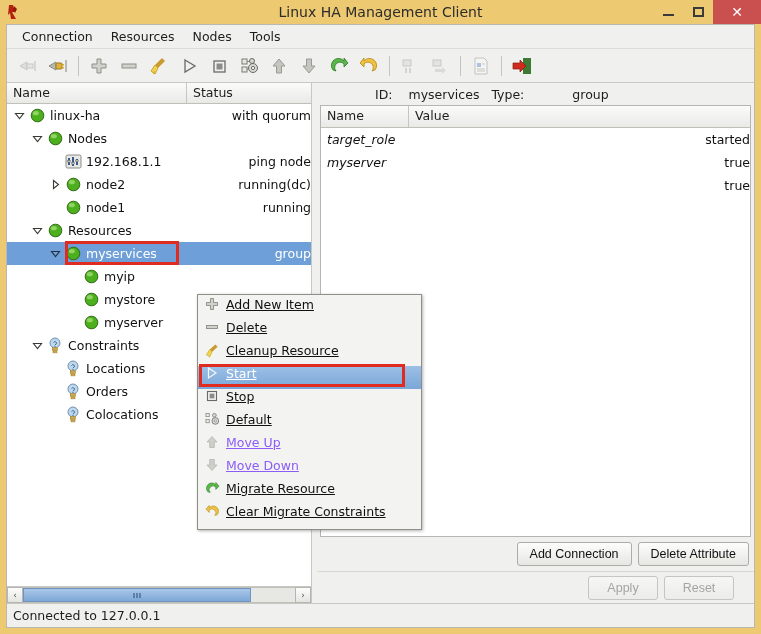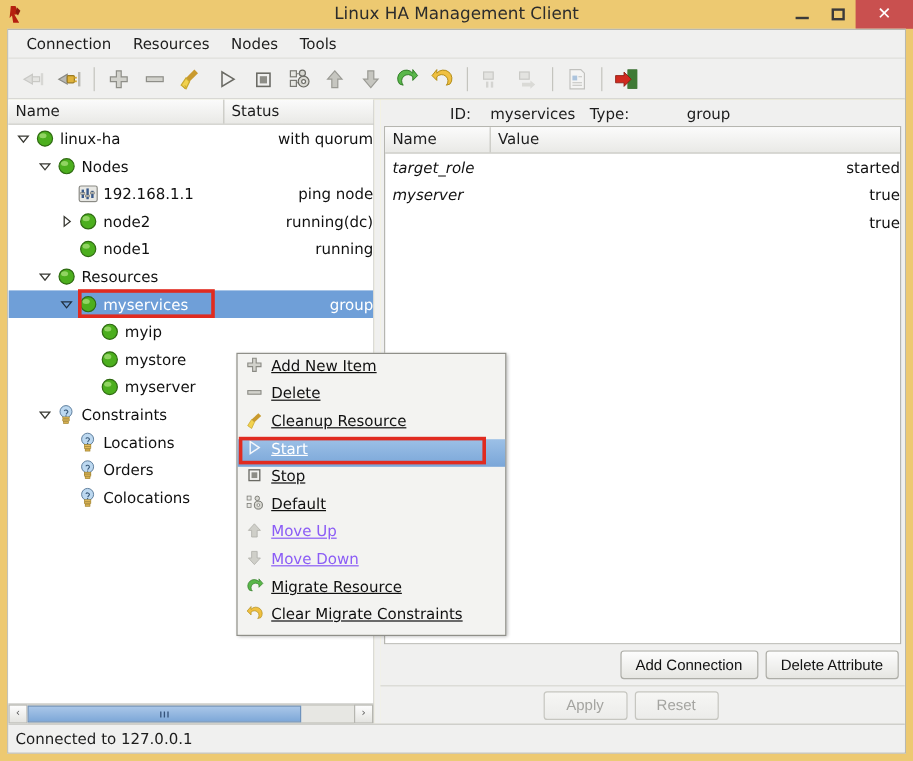--- a/index.html
+++ b/index.html
@@ -250,21 +250,21 @@
   .ar-value { flex: 1 1 auto; padding-left: 6px; text-align: right; }
 
   #attr-buttons {
     flex: 0 0 34px; height: 34px;
     display: flex; align-items: center; justify-content: flex-end;
     padding-right: 5px; gap: 6px;
     background: #f0f0ef;
   }
   #form-buttons {
     flex: 0 0 32px; height: 32px;
-    display: flex; align-items: center; justify-content: center;
+    display: flex; align-items: center; justify-content: flex-end;
     padding-right: 20px; gap: 6px;
     background: #f0f0ef;
     border-top: 1px solid #d8d8d2;
   }
   .btn {
     height: 24px; min-width: 70px;
     padding: 0 12px;
     font-size: 12.5px; color: #111;
     background: linear-gradient(#fdfdfd, #e6e6e2);
     border: 1px solid #adada7;

